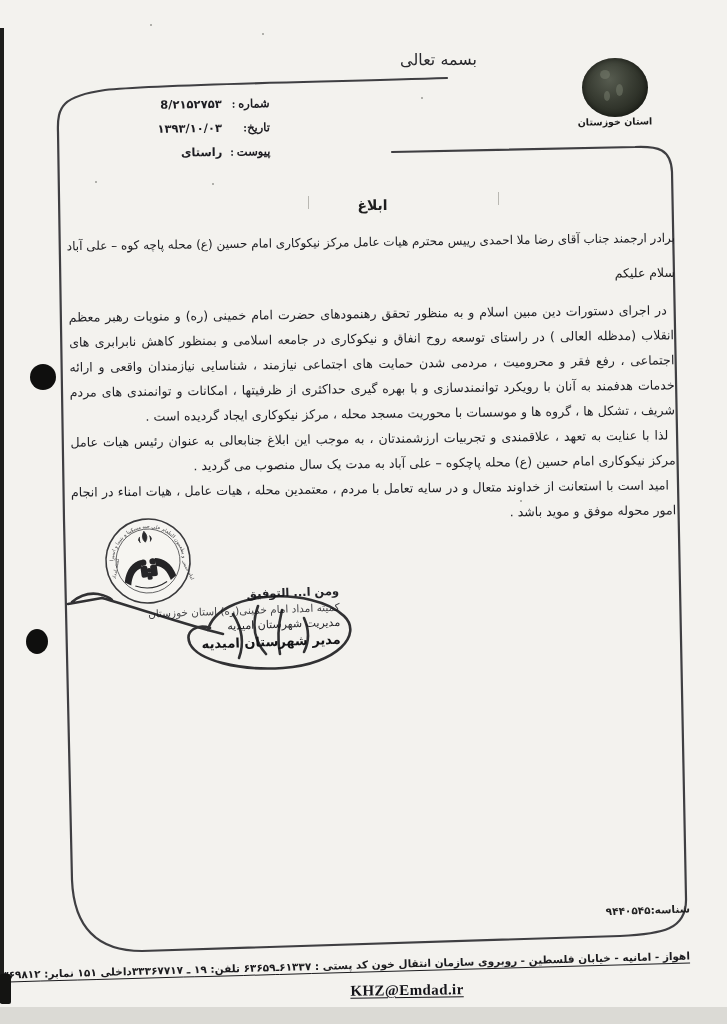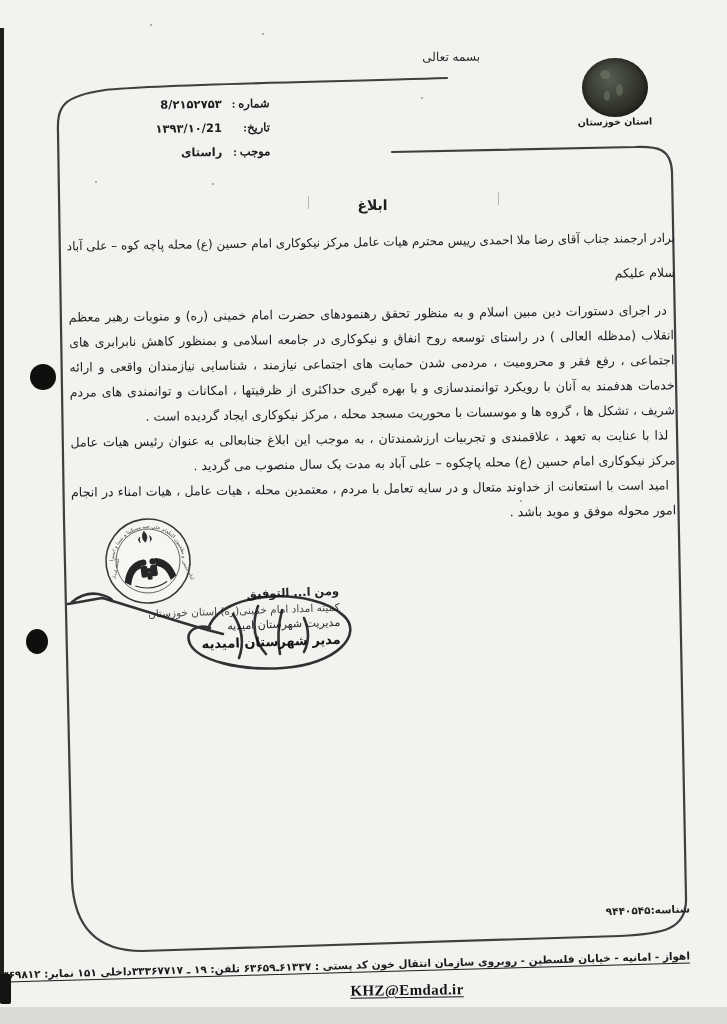--- a/index.html
+++ b/index.html
@@ -1,20 +1,20 @@
 <!DOCTYPE html>
 <html lang="fa"><head>
 <meta charset="utf-8">
 <style>
   html,body{margin:0;padding:0;}
   body{width:727px;height:1024px;background:#e8e7e3;font-family:"DejaVu Sans",sans-serif;}
   .page{position:relative;width:727px;height:1024px;background:#f3f2ee;overflow:hidden;color:#1e1e1e;}
   .abs{position:absolute;}
   
-  .bismillah{left:400px;top:50px;width:80px;font-size:12px;color:#26262a;text-align:right;transform:rotate(-0.5deg);}
+  .bismillah{left:400px;top:50px;width:80px;font-size:16px;color:#26262a;text-align:left;transform:rotate(-0.5deg);}
   .logo-circle{left:582px;top:58px;width:66px;height:59px;border-radius:50%;
     background:radial-gradient(circle at 42% 36%, #575c50 0%, #3a3e34 40%, #23261e 78%, #191b15 100%);
     box-shadow:inset 0 0 6px rgba(0,0,0,.55);}
   .logo-fleck{position:absolute;background:#7a7f70;border-radius:50%;opacity:.5;}
   .logo-caption{left:576px;top:116px;width:78px;text-align:center;font-size:9.5px;font-weight:700;color:#1b1b1b;transform:rotate(-1deg);}
   .meta{left:150px;top:92px;width:120px;direction:rtl;text-align:right;font-size:11.5px;font-weight:600;color:#1d1d22;transform:rotate(-0.8deg);}
   .meta .row{height:24px;line-height:24px;white-space:nowrap;}
   .meta .lbl{display:inline-block;min-width:44px;font-weight:700;font-family:Liberation Serif, serif;}
   .meta .val{font-weight:700;letter-spacing:.3px;}
   
@@ -66,24 +66,24 @@
   </div>
   <div class="abs logo-caption">استان خوزستان</div>
 
   <div class="abs meta">
     <div class="row">
       <span class="lbl">شماره :</span>
       <span class="val">8/۲۱۵۲۷۵۳</span>
     </div>
     <div class="row">
       <span class="lbl">تاریخ:</span>
-      <span class="val">۱۳۹۳/۱۰/21</span>
+      <span class="val">۱۳۹۳/۱۰/۰۳</span>
     </div>
     <div class="row">
-      <span class="lbl">موجب :</span>
+      <span class="lbl">پیوست :</span>
       <span class="val">راستای</span>
     </div>
   </div>
 
   <div class="abs title">ابلاغ</div>
   <div class="abs recipient">برادر ارجمند جناب آقای رضا ملا احمدی رییس محترم هیات عامل مرکز نیکوکاری امام حسین (ع) محله پاچه کوه – علی آباد</div>
   <div class="abs salutation">سلام علیکم</div>
 
   <div class="abs paras">
     <p>در اجرای دستورات دین مبین اسلام و به منظور تحقق رهنمودهای حضرت امام خمینی (ره) و منویات رهبر معظم انقلاب (مدظله العالی ) در راستای توسعه روح انفاق و نیکوکاری در جامعه اسلامی و بمنظور کاهش نابرابری های اجتماعی ، رفع فقر و محرومیت ، مردمی شدن حمایت های اجتماعی نیازمند ، شناسایی نیازمندان واقعی و ارائه خدمات هدفمند به آنان با رویکرد توانمندسازی و با بهره گیری حداکثری از ظرفیتها ، امکانات و توانمندی های مردم شریف ، تشکل ها ، گروه ها و موسسات با محوریت مسجد محله ، مرکز نیکوکاری ایجاد گردیده است .</p>

